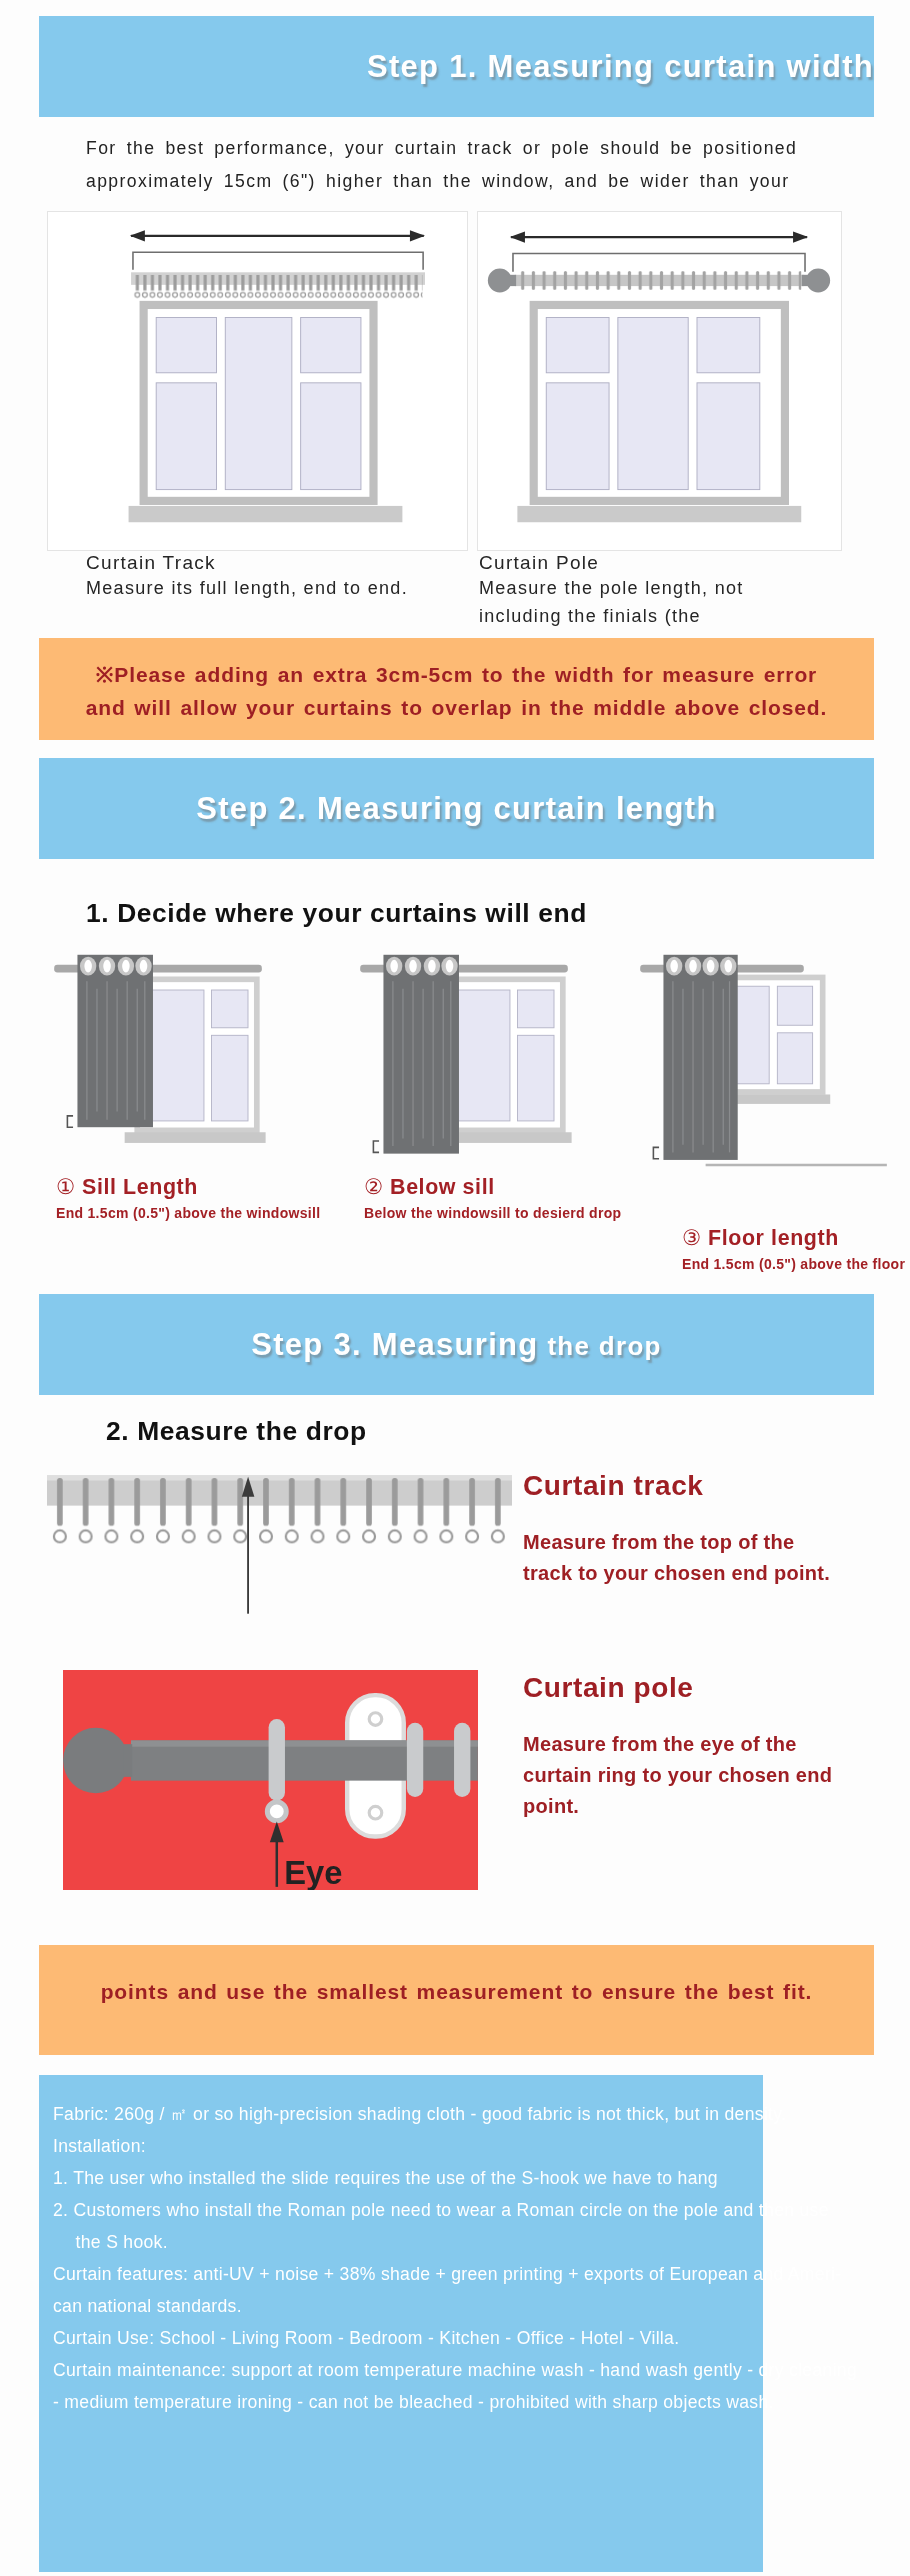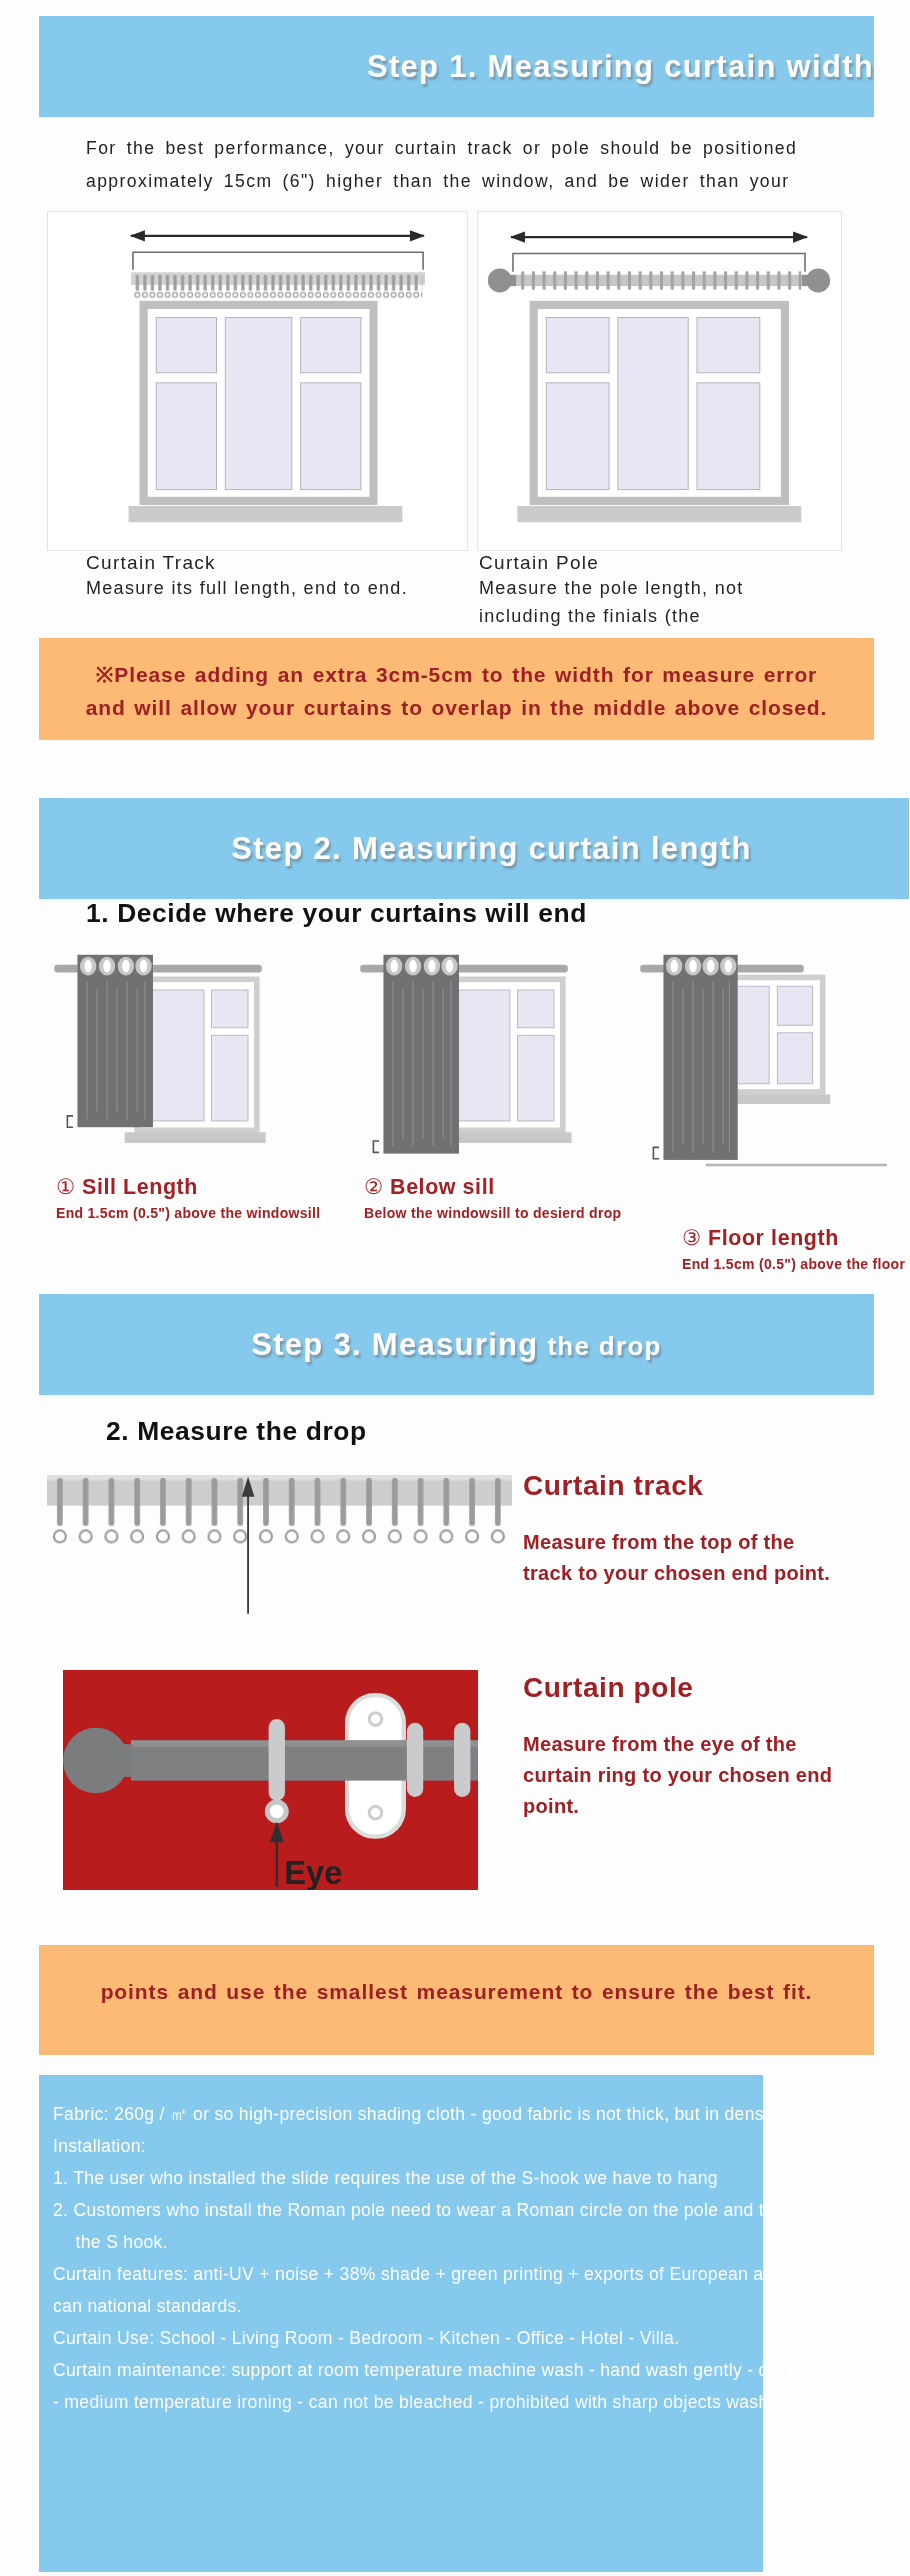--- a/index.html
+++ b/index.html
@@ -27,21 +27,21 @@
   
   .heading{font-weight:bold;font-size:26.4px;color:#111;letter-spacing:0.6px;}
   
   .opt-title{font-weight:bold;font-size:21.4px;color:#A32025;letter-spacing:0.6px;white-space:nowrap;}
   .opt-num{font-weight:normal;margin-right:6.3px;}
   .opt-desc{font-weight:bold;font-size:14px;color:#A32025;letter-spacing:0.3px;white-space:nowrap;}
   
   .red-title{font-weight:bold;font-size:28px;color:#9E1F24;letter-spacing:0.6px;}
   .red-desc{font-weight:bold;font-size:20px;color:#9E1F24;letter-spacing:0.3px;line-height:31px;}
   
-  .pole-box{background:#b91c1c;text-align:center;}
+  .pole-box{background:#ef4444;text-align:center;}
   
   .info-box{left:39px;top:2075px;width:724px;height:497px;background:#85C9ED;
             box-sizing:border-box;padding:22.6px 0 0 14px;}
   .info-line{font-size:17.6px;color:#FFFFFF;letter-spacing:0.3px;line-height:32px;white-space:nowrap;}
   .info-line.indent{padding-left:22.6px;}
   svg{display:block;}
   svg text{font-family:"Liberation Sans",sans-serif;}
 </style>
 </head>
 <body>
@@ -135,21 +135,21 @@
     <div class="cap-title">Curtain Pole</div>
     <div class="cap-line">Measure the pole length, not</div>
     <div class="cap-line">including the finials (the</div>
   </div>
 
   <div class="abs notice" style="top:638px;height:102px;padding-top:20px;box-sizing:border-box;">
     <div>※Please adding an extra 3cm-5cm to the width for measure error</div>
     <div>and will allow your curtains to overlap in the middle above closed.</div>
   </div>
 
-  <div class="abs banner" style="top:798px;padding-left:35px;">
+  <div class="abs banner" style="top:758px;">
     <div class="banner-text">Step 2. Measuring curtain length</div>
   </div>
 
   <div class="abs heading" style="left:86px;top:898px;">1. Decide where your curtains will end</div>
 
   <div class="abs" style="left:49px;top:951px;">
     <svg width="252" height="219" viewBox="0 0 400 348">
       <rect x="8" y="22" width="330" height="12" rx="5" fill="#A8A8A8"></rect>
       <g>
         <rect x="140" y="45" width="190" height="240" fill="#FFFFFF" stroke="#CFCFCF" stroke-width="9"></rect>

